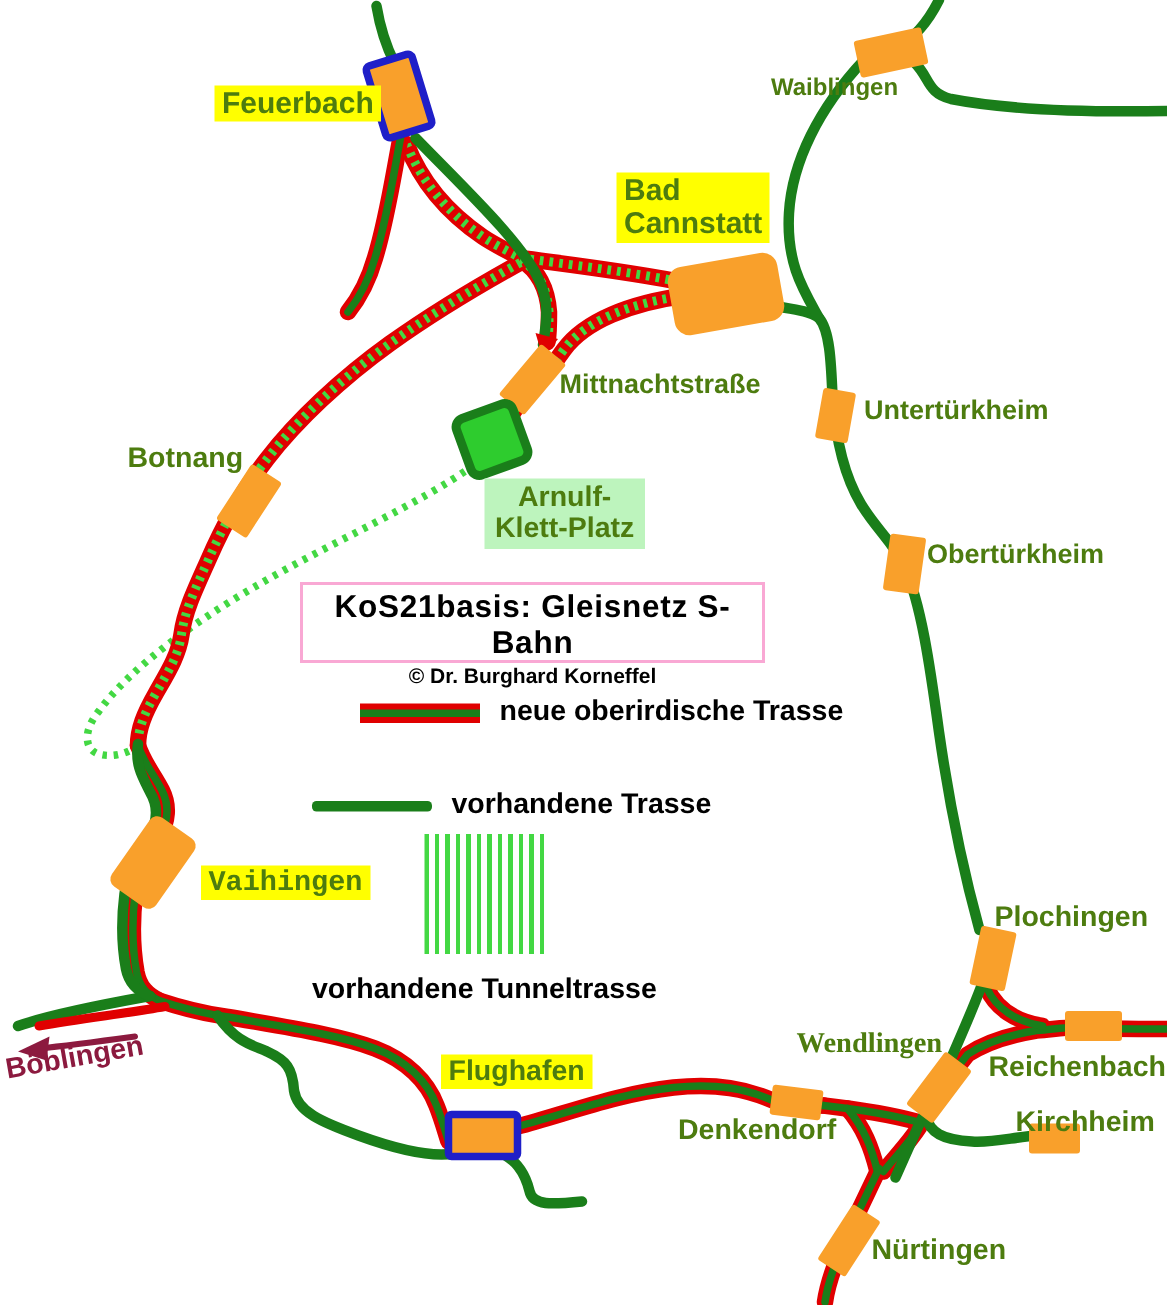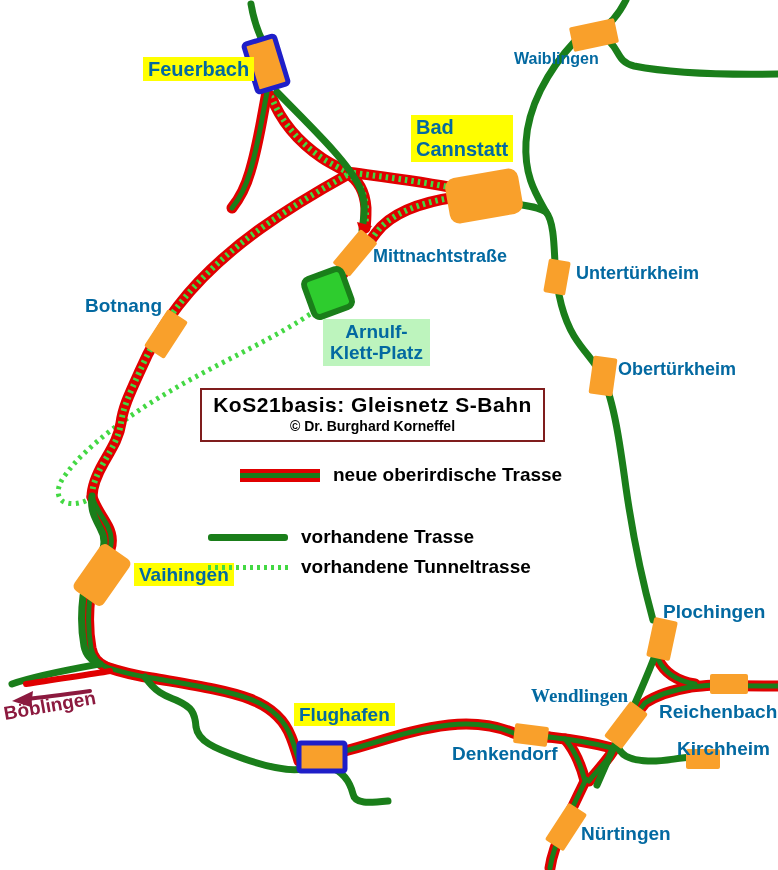--- a/index.html
+++ b/index.html
@@ -1,24 +1,24 @@
 <!DOCTYPE html>
 <html><head>
 <meta charset="utf-8">
 <title>KoS21basis: Gleisnetz S-Bahn</title>
 <style>
   html,body{margin:0;padding:0;background:#fff;}
   .canvas{position:relative;width:778px;height:870px;background:#ffffff;overflow:hidden;
           font-family:"Liberation Sans",sans-serif;}
   .canvas svg{position:absolute;left:0;top:0;}
-  .lbl{position:absolute;font-weight:bold;color:#0369a1;white-space:nowrap;line-height:1.12;}
+  .lbl{position:absolute;font-weight:bold;color:#4d7c0f;white-space:nowrap;line-height:1.12;}
   .lbl.yellow{background:#FFFF00;padding:1px 5px;}
   .lbl.greenbg{background:#BDF4BD;padding:2px 7px;text-align:center;}
   .lbl.maroon{color:#8C1A3F;transform:rotate(-10deg);transform-origin:left center;}
-  .titlebox{position:absolute;left:200px;top:388px;width:345px;height:54px;border:2px solid #7f1d1d;
+  .titlebox{position:absolute;left:200px;top:388px;width:310px;height:54px;border:2px solid #f9a8d4;
             background:#fff;text-align:center;box-sizing:border-box;padding-top:3px;}
   .titlebox .t1{font-size:21px;font-weight:bold;letter-spacing:0.5px;}
   .titlebox .t2{font-size:14px;font-weight:bold;margin-top:1px;}
   .leg-row{position:absolute;left:208px;display:flex;align-items:center;gap:13px;
            font-weight:bold;font-size:19px;color:#000;}
   .sw{width:80px;flex:0 0 80px;position:relative;}
   .sw1{height:13px;background:#E00000;}
   .sw1::after{content:"";position:absolute;left:0;right:0;top:4px;height:5px;background:#1A7E1A;}
   .sw2{height:12px;background:#E00000;}
   .sw2::after{content:"";position:absolute;left:1px;right:1px;top:3px;height:6px;
@@ -120,21 +120,21 @@
       <div class="lbl " style="left: 618px; top: 359px; font-size: 18px;">
         <div>Obertürkheim</div>
       </div>
       <div class="lbl " style="left: 85px; top: 295px; font-size: 19px;">
         <div>Botnang</div>
       </div>
       <div class="lbl greenbg" style="left: 323px; top: 319px; font-size: 19px;">
         <div>Arnulf-</div>
         <div>Klett-Platz</div>
       </div>
-      <div class="lbl yellow" style="left: 134px; top: 563px; font-size: 19px;">
+      <div class="lbl yellow" style="left: 134px; top: 577px; font-size: 19px; font-family: Liberation Mono, monospace;">
         <div>Vaihingen</div>
       </div>
       <div class="lbl yellow" style="left: 294px; top: 703px; font-size: 19px;">
         <div>Flughafen</div>
       </div>
       <div class="lbl maroon" style="left: 4px; top: 703px; font-size: 19px;">
         <div>Böblingen</div>
       </div>
       <div class="lbl " style="left: 663px; top: 601px; font-size: 19px;">
         <div>Plochingen</div>
@@ -162,17 +162,17 @@
   </div>
 
   <div class="leg-row" style="top:464px;padding-left:32px;">
     <div class="sw sw1"></div>
     <span>neue oberirdische Trasse</span>
   </div>
   <div class="leg-row" style="top:526px;">
     <div class="sw sw3"></div>
     <span>vorhandene Trasse</span>
   </div>
-  <div class="leg-row" style="top:556px;">
+  <div class="leg-row" style="top:556px;flex-direction:column;">
     <div class="sw sw4"></div>
     <span>vorhandene Tunneltrasse</span>
   </div>
 </div>
 
 </body></html>

